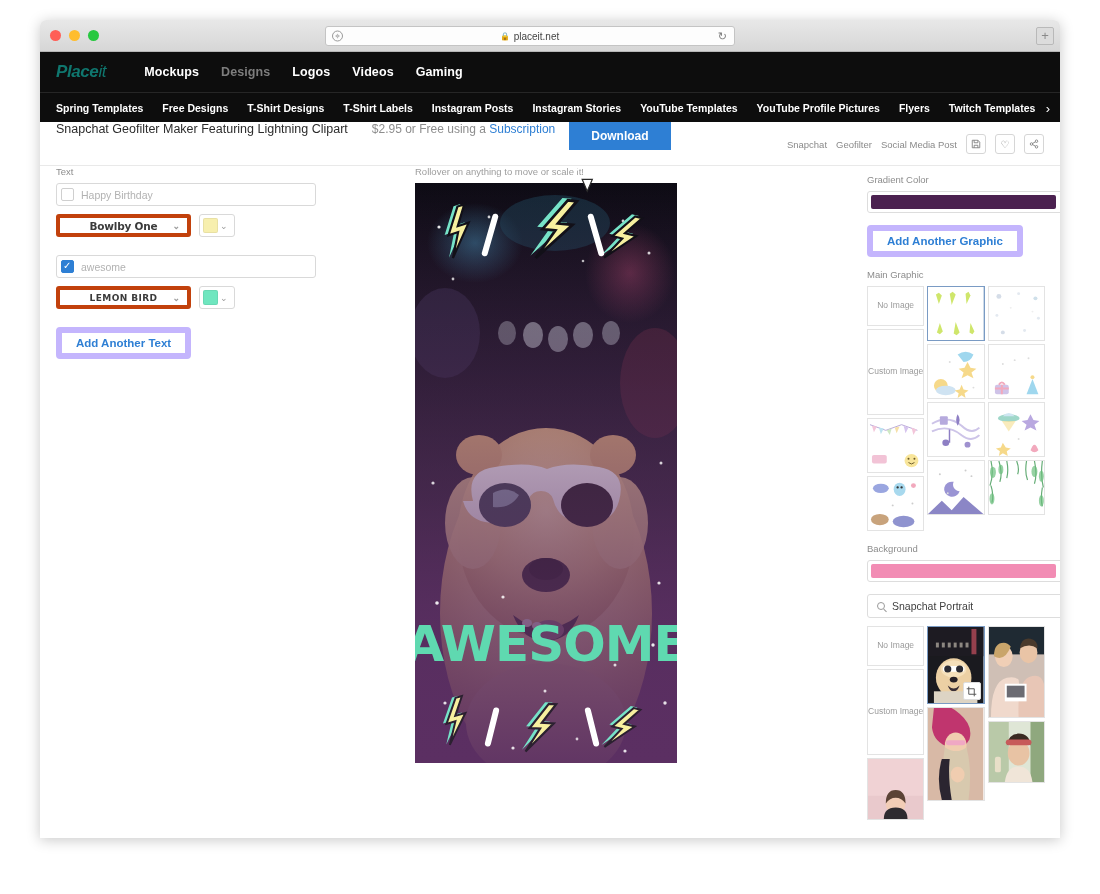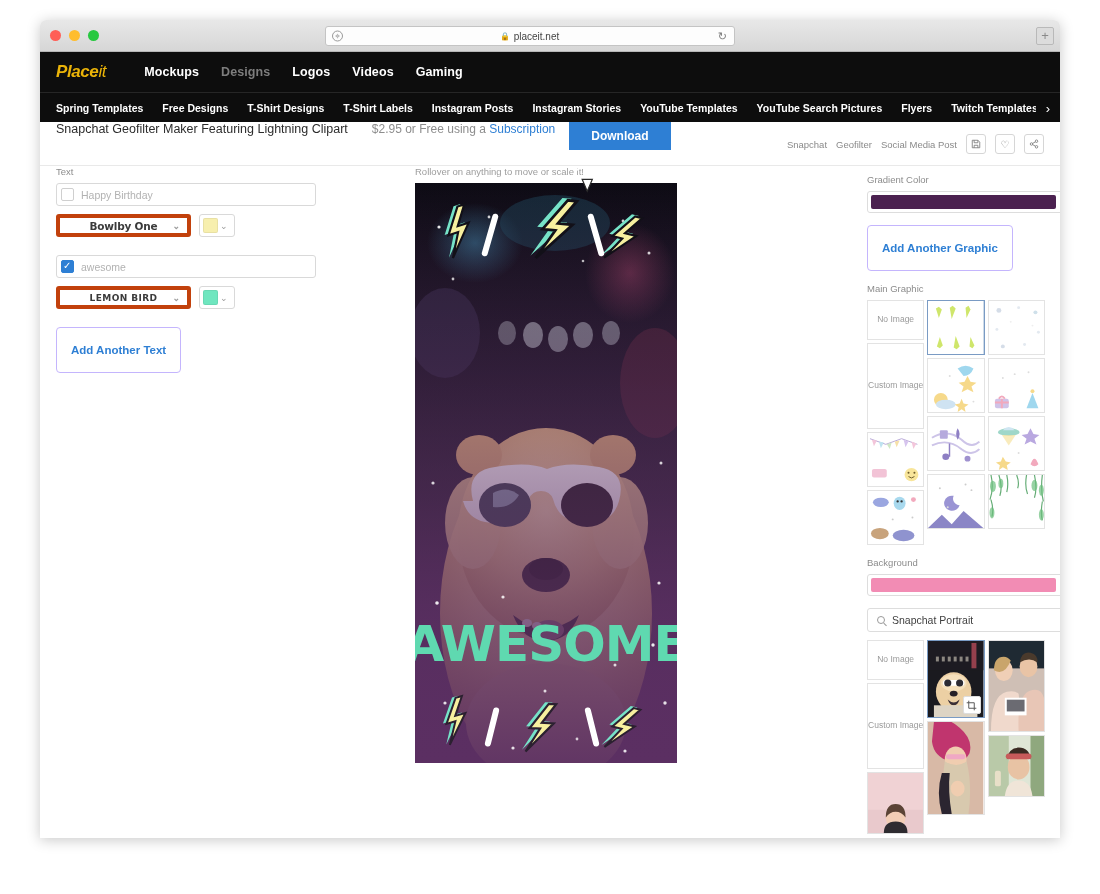--- a/index.html
+++ b/index.html
@@ -67,21 +67,21 @@
   
   .site-header {
     height: 40px;
     background: #0d0d0d;
     display: flex; align-items: center;
     padding: 0 0 0 0;
     position: relative;
   }
   .logo {
     margin-left: 16px;
-    color: #eab308;
+    color: #0f766e;
     font-size: 17px;
     font-weight: bold;
     font-style: italic;
     letter-spacing: -0.4px;
     font-family: "Liberation Sans", sans-serif;
   }
   .logo .it { font-weight: normal; }
   .mainnav { display: flex; gap: 22px; margin-left: 38px; }
   .mainnav a {
     color: #ffffff; font-size: 12.5px; font-weight: bold;
@@ -216,23 +216,23 @@
   .font-lemon { font-family: "DejaVu Sans", sans-serif; font-weight: bold; font-size: 9px; letter-spacing: 0.4px; }
   .color-select {
     width: 36px; height: 23px;
     border: 1px solid #d9d9d9; border-radius: 3px;
     display: flex; align-items: center; gap: 2px;
     padding-left: 3px; background: #fff;
   }
   .swatch { width: 15px; height: 15px; border-radius: 2px; border: 1px solid rgba(0,0,0,.06); }
   .color-select .caret { color:#9b9b9b; font-size: 9px; }
   .btn-outline {
-    background: #fff; border: 1px solid #c4b5fd; border-radius: 4px;
+    background: #fff; border: 6px solid #c4b5fd; border-radius: 4px;
     color: #2e7fd4; font-size: 11.5px; font-weight: bold;
-    padding: 16px 14px; cursor: pointer;
+    padding: 4px 14px; cursor: pointer;
   }
   .spacer-gap { height: 10px; }
 
   
   .canvas-wrap { position: absolute; left: 375px; top: 0; width: 290px; }
   .canvas-hint { font-size: 9.5px; color: #9d9d9d; margin-bottom: 6px; padding-left: 0px; }
   .canvas {
     position: relative;
     width: 262px; height: 580px;
     margin-left: 0px;
@@ -335,21 +335,21 @@
   </div>
 
   <div class="catbar">
     <a href="#">Spring Templates</a>
     <a href="#">Free Designs</a>
     <a href="#">T-Shirt Designs</a>
     <a href="#">T-Shirt Labels</a>
     <a href="#">Instagram Posts</a>
     <a href="#">Instagram Stories</a>
     <a href="#">YouTube Templates</a>
-    <a href="#">YouTube Search Pictures</a>
+    <a href="#">YouTube Profile Pictures</a>
     <a href="#">Flyers</a>
     <a href="#">Twitch Templates</a>
     <a href="#">Business Cards</a>
 
     <div class="cat-next">›</div>
   </div>
 
   <div class="tmplbar">
     <div class="tmpl-title">Snapchat Geofilter Maker Featuring Lightning Clipart</div>
     <div class="tmpl-price">

